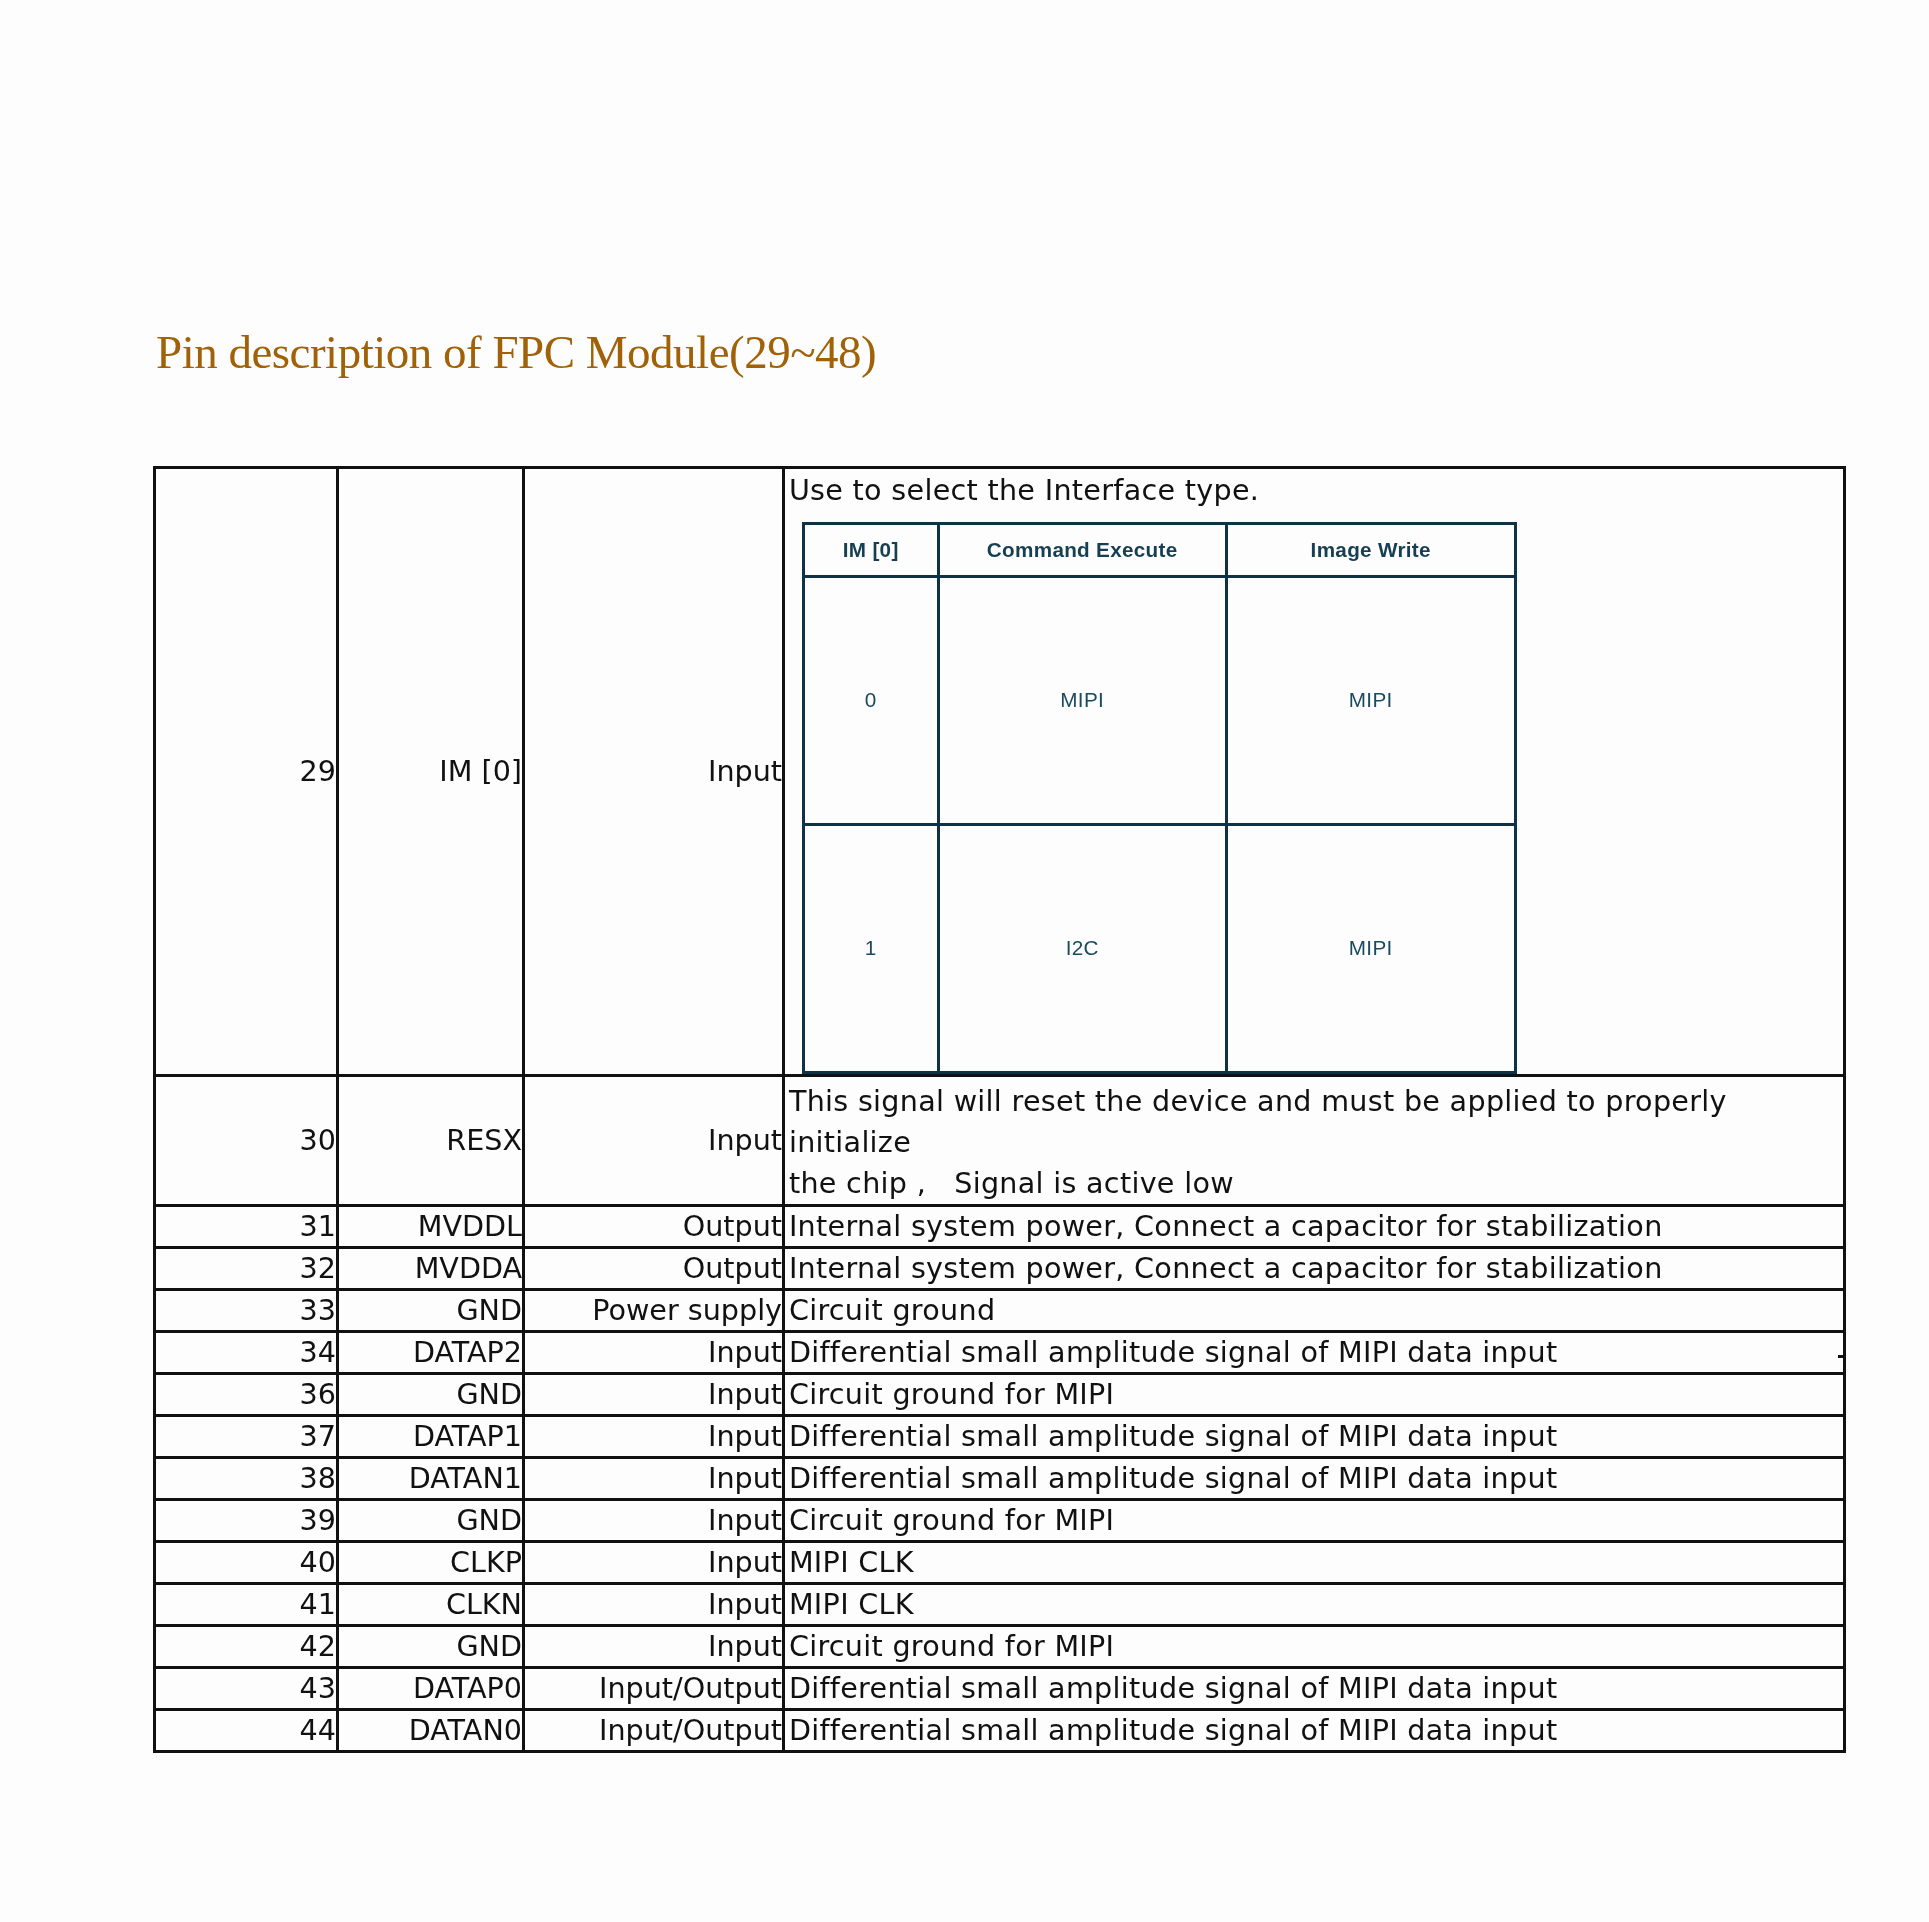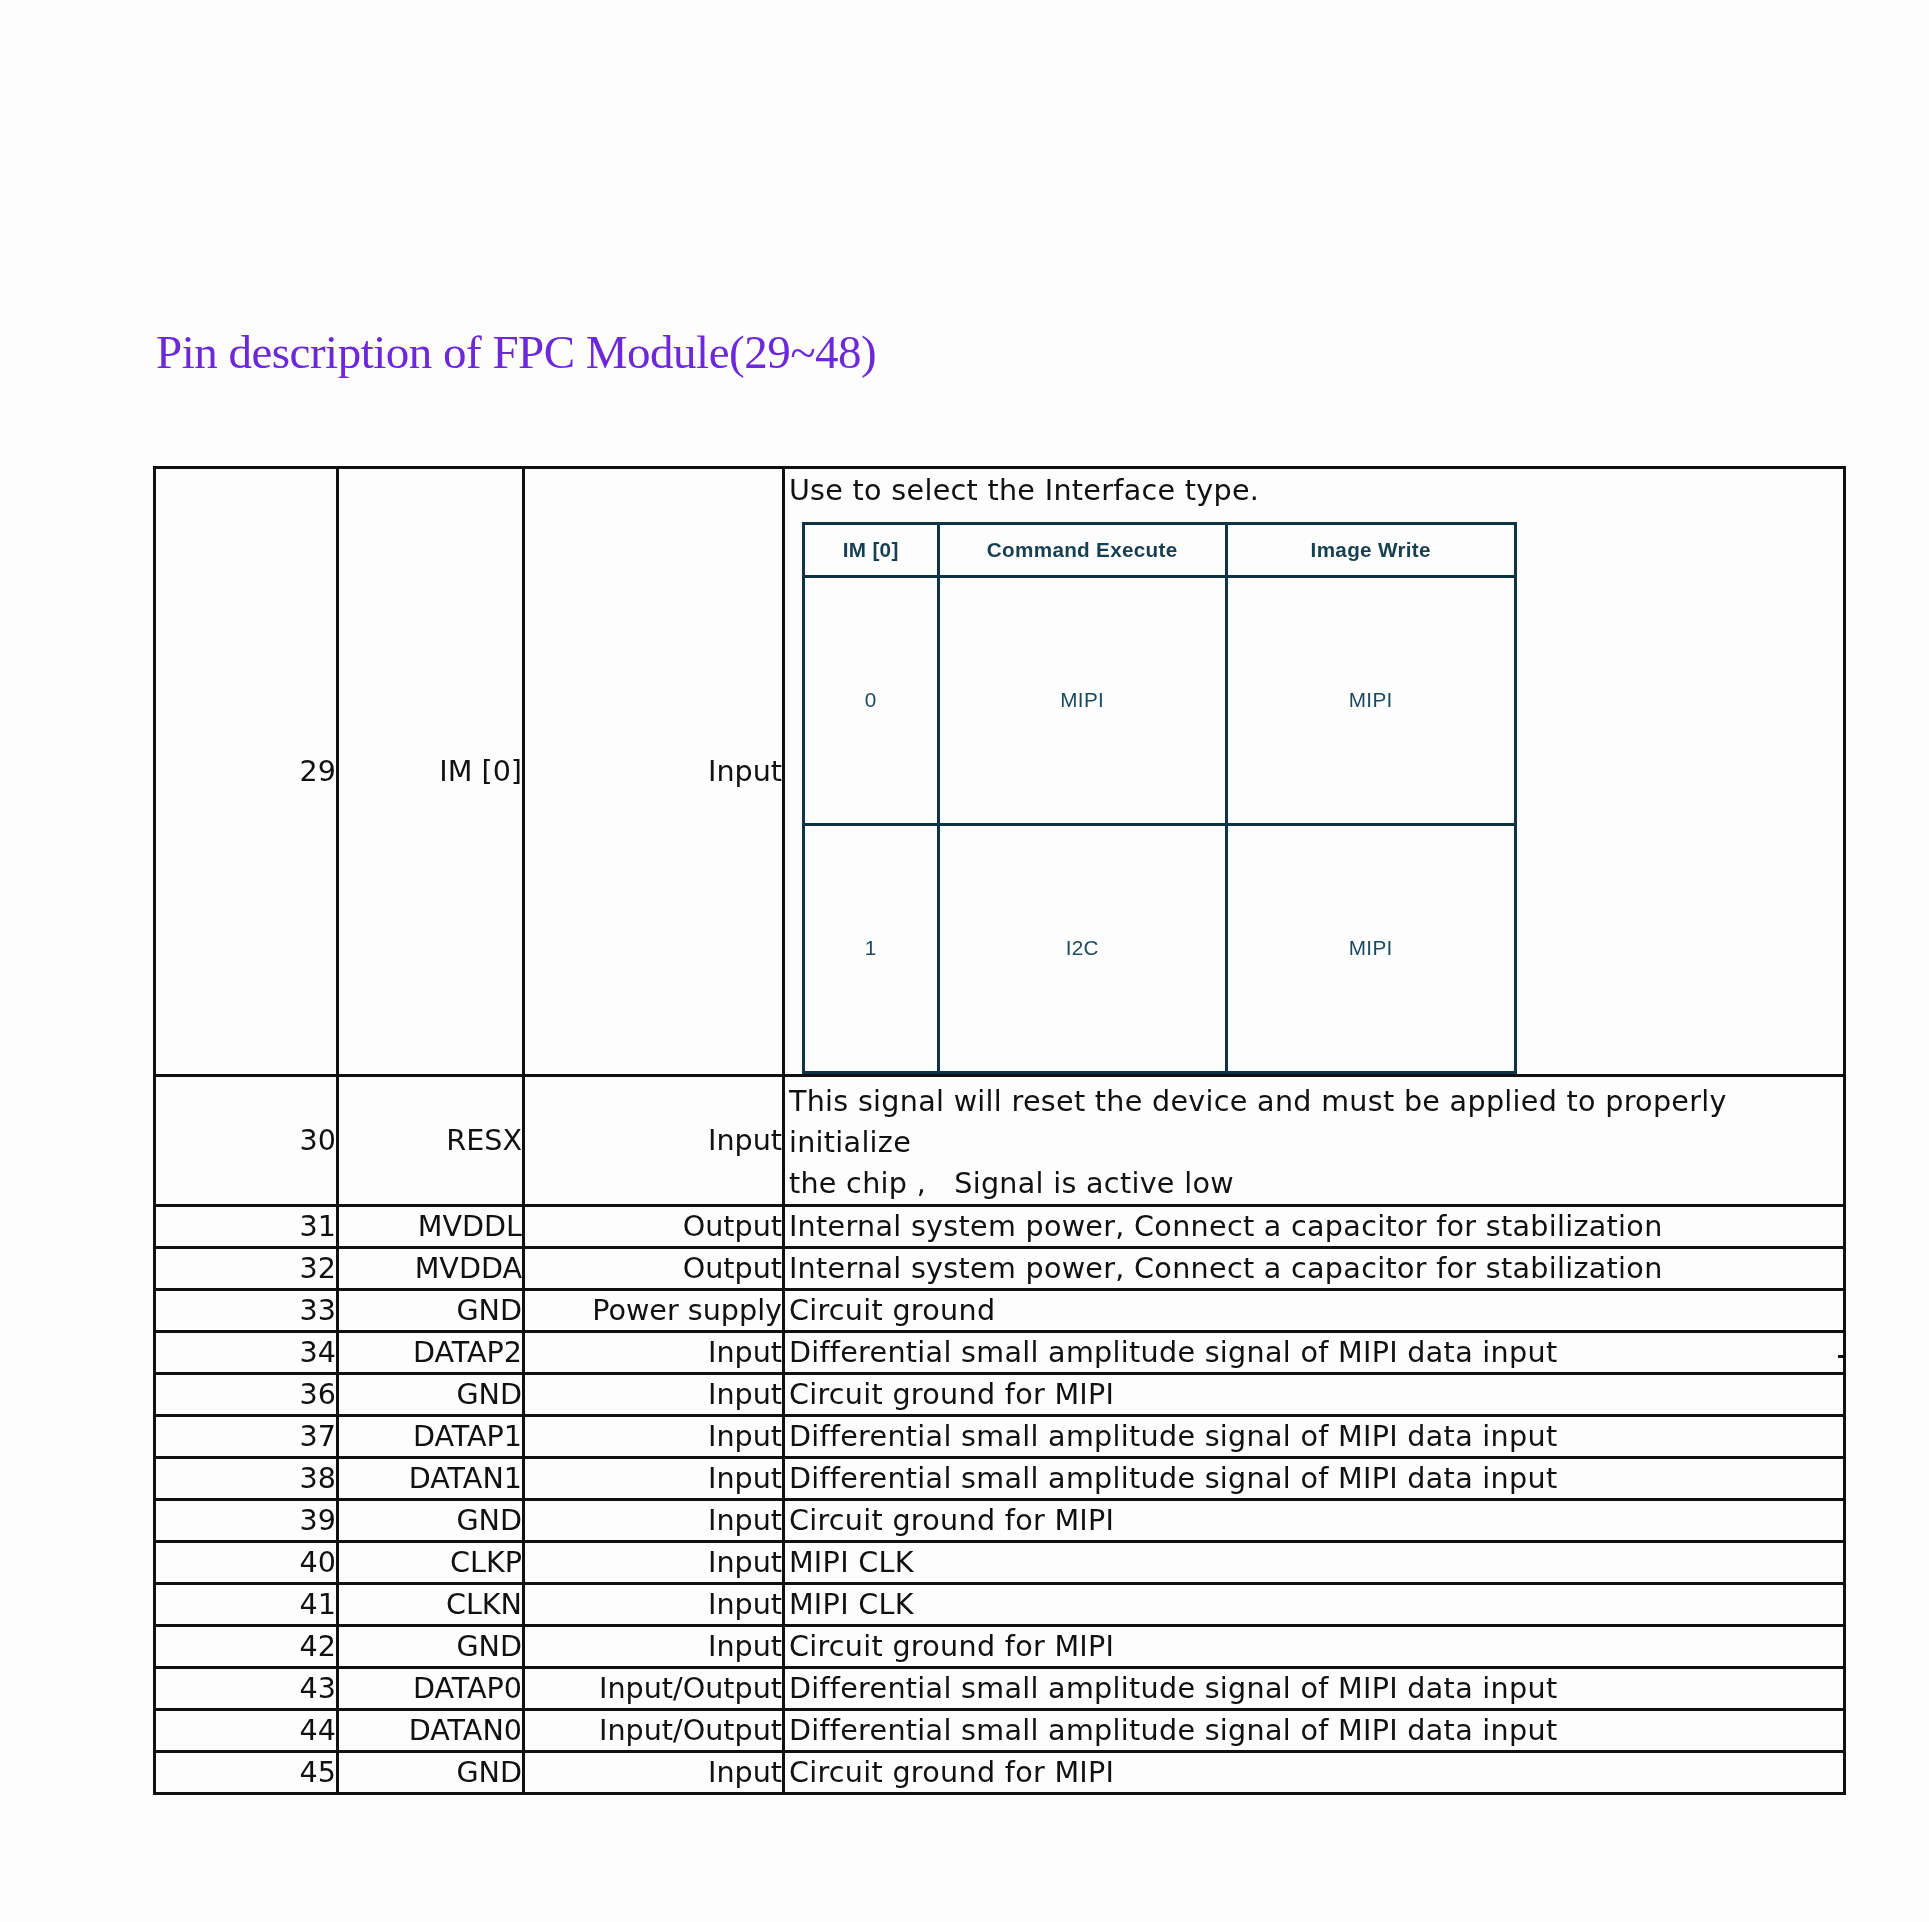--- a/index.html
+++ b/index.html
@@ -10,21 +10,21 @@
     overflow: hidden;
     color: #111;
   }
   .title {
     position: absolute;
     left: 156px; top: 325px;
     font-family: "Liberation Serif", "DejaVu Serif", serif;
     font-size: 47px;
     letter-spacing: -0.5px;
     white-space: nowrap;
-    color: #6d28d9;
+    color: #a16207;
   }
   table.pins {
     position: absolute;
     left: 153px; top: 466px;
     width: 1690px;
     border-collapse: collapse;
     table-layout: fixed;
     font-family: "DejaVu Sans", "Liberation Sans", sans-serif;
     font-size: 28.6px;
     color: #111;
@@ -195,23 +195,17 @@
         <td class="c">DATAP0</td>
         <td class="c">Input/Output</td>
         <td class="d">Differential small amplitude signal of MIPI data input</td>
       </tr>
       <tr>
         <td class="c">44</td>
         <td class="c">DATAN0</td>
         <td class="c">Input/Output</td>
         <td class="d">Differential small amplitude signal of MIPI data input</td>
       </tr>
-      <tr>
-        <td class="c">45</td>
-        <td class="c">GND</td>
-        <td class="c">Input</td>
-        <td class="d">Circuit ground for MIPI</td>
-      </tr>
     </tbody>
 </table>
 
 <div class="stray-tick"></div>
 
 
 </body></html>

